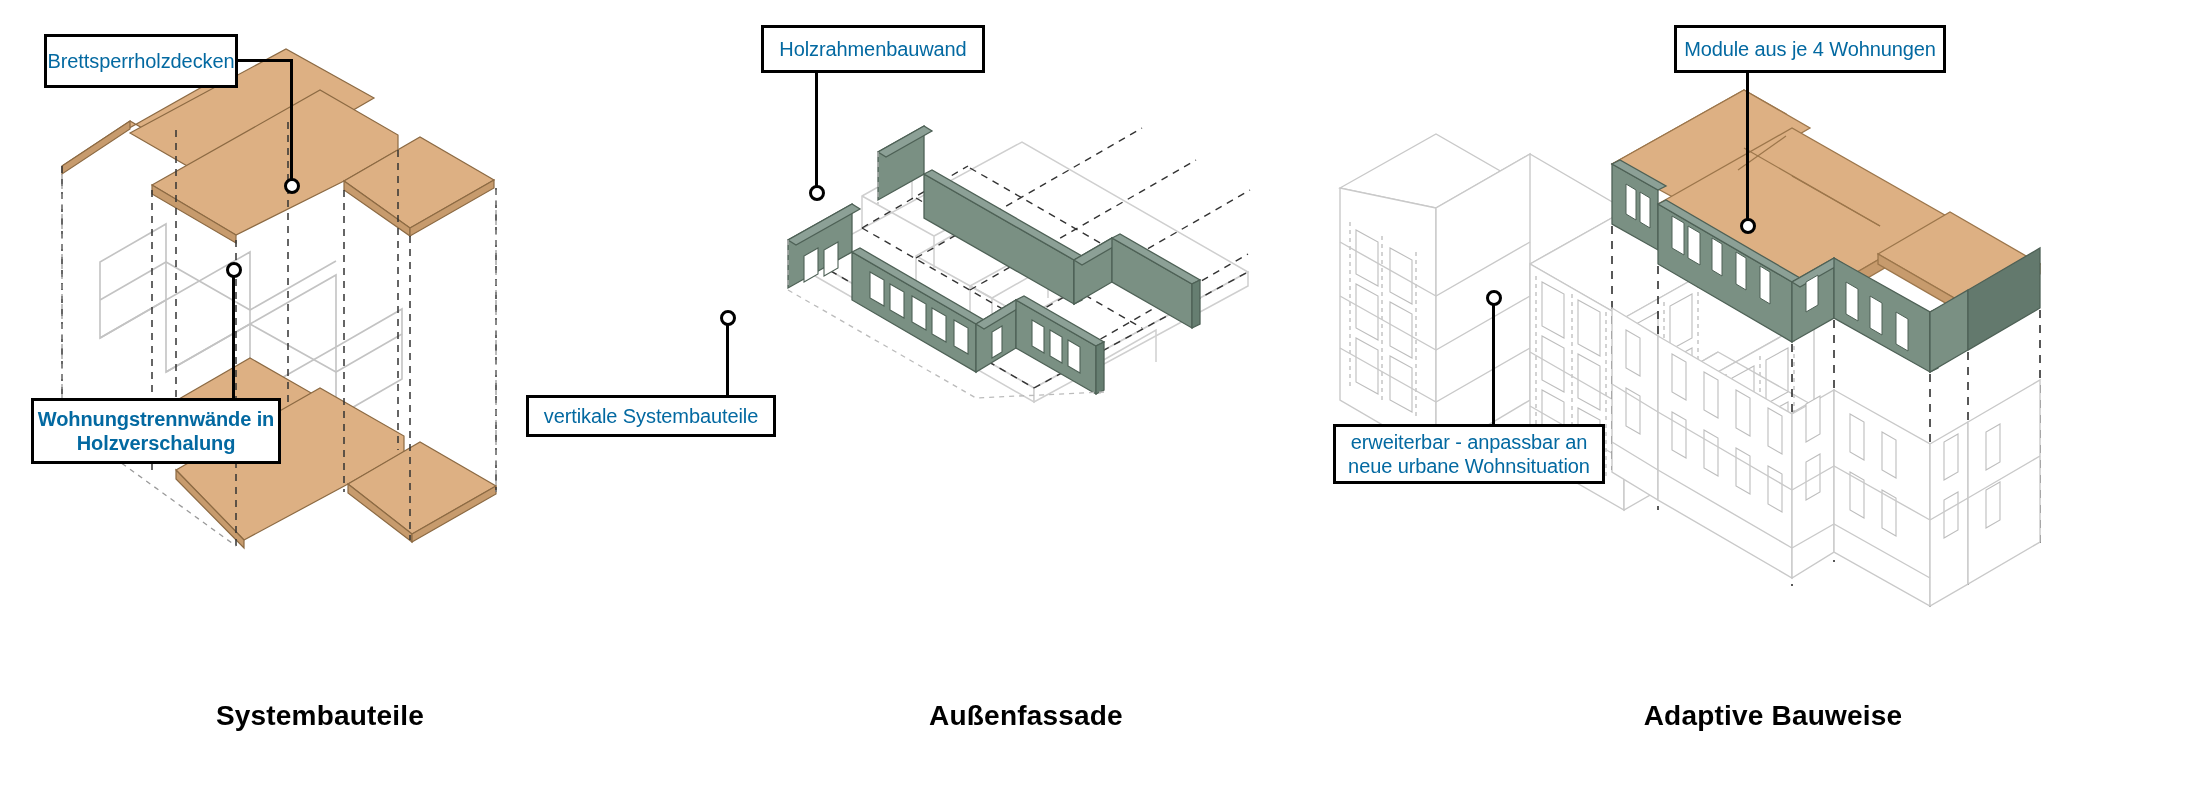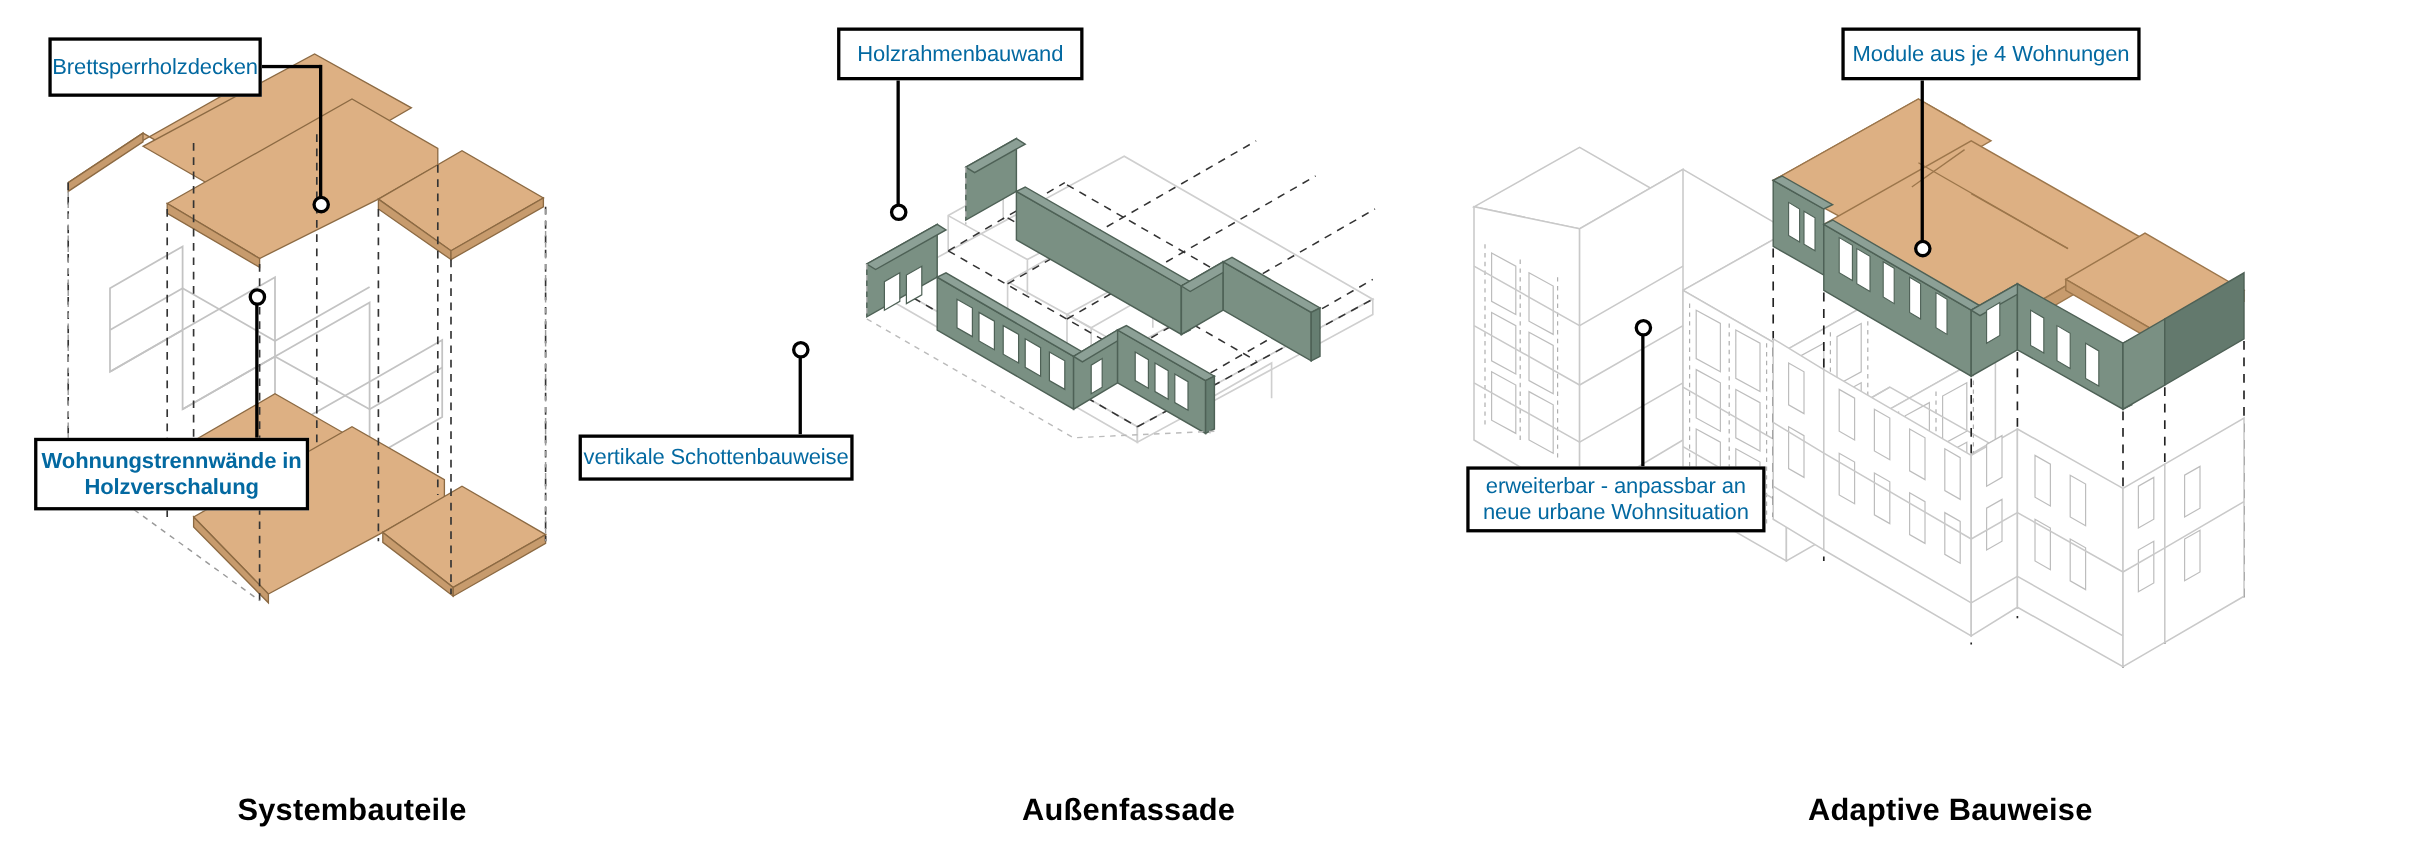--- a/index.html
+++ b/index.html
@@ -75,21 +75,20 @@
   .caption {
     position: absolute;
     top: 700px;
     font-family: "Liberation Sans", sans-serif;
     font-weight: bold;
     font-size: 28px;
     color: #000000;
     text-align: center;
     width: 100%;
     letter-spacing: 0.2px;
-    margin-top: 20px;
   }
 
   .art {
     position: absolute;
     left: 0;
     top: 0;
     overflow: visible;
   }
 </style>
 </head>
@@ -281,21 +280,21 @@
       </g>
     </svg>
 
     <div class="callout" id="cl-holz" style="left:85px; top:25px; width:224px; height:48px;">
       <span>Holzrahmenbauwand</span>
     </div>
     <div class="leader v" style="left:139px; top:73px; height:115px;"></div>
     <div class="dot" style="left:133px; top:185px;"></div>
 
     <div class="callout" id="cl-vert" style="left:-150px; top:395px; width:250px; height:42px;">
-      <span>vertikale Schottenbauweise</span>
+      <span>vertikale Systembauteile</span>
     </div>
     <div class="leader v" style="left:50px; top:322px; height:73px;"></div>
     <div class="dot" style="left:44px; top:310px;"></div>
 
     <div class="caption">Außenfassade</div>
   </div>
 
   <div class="panel" id="panel-adaptive">
 
     <svg class="art" width="866" height="700" viewBox="0 0 866 700">

